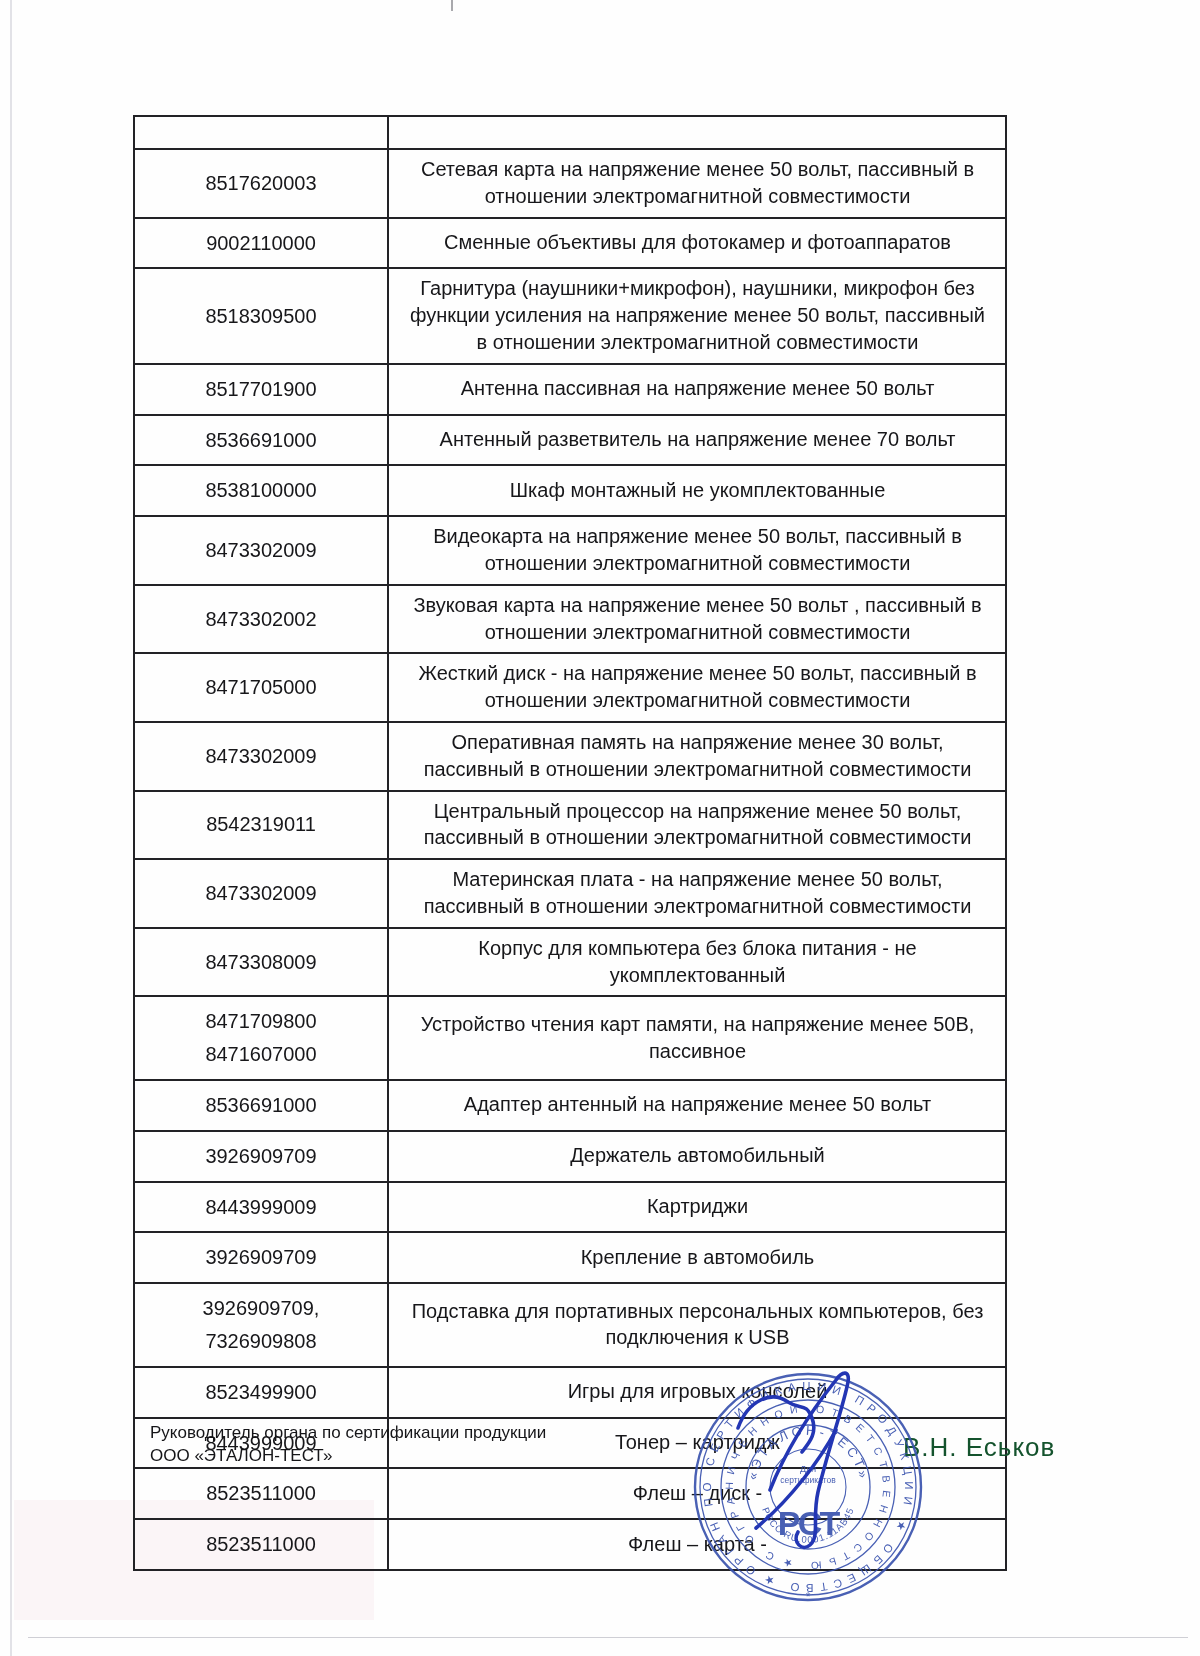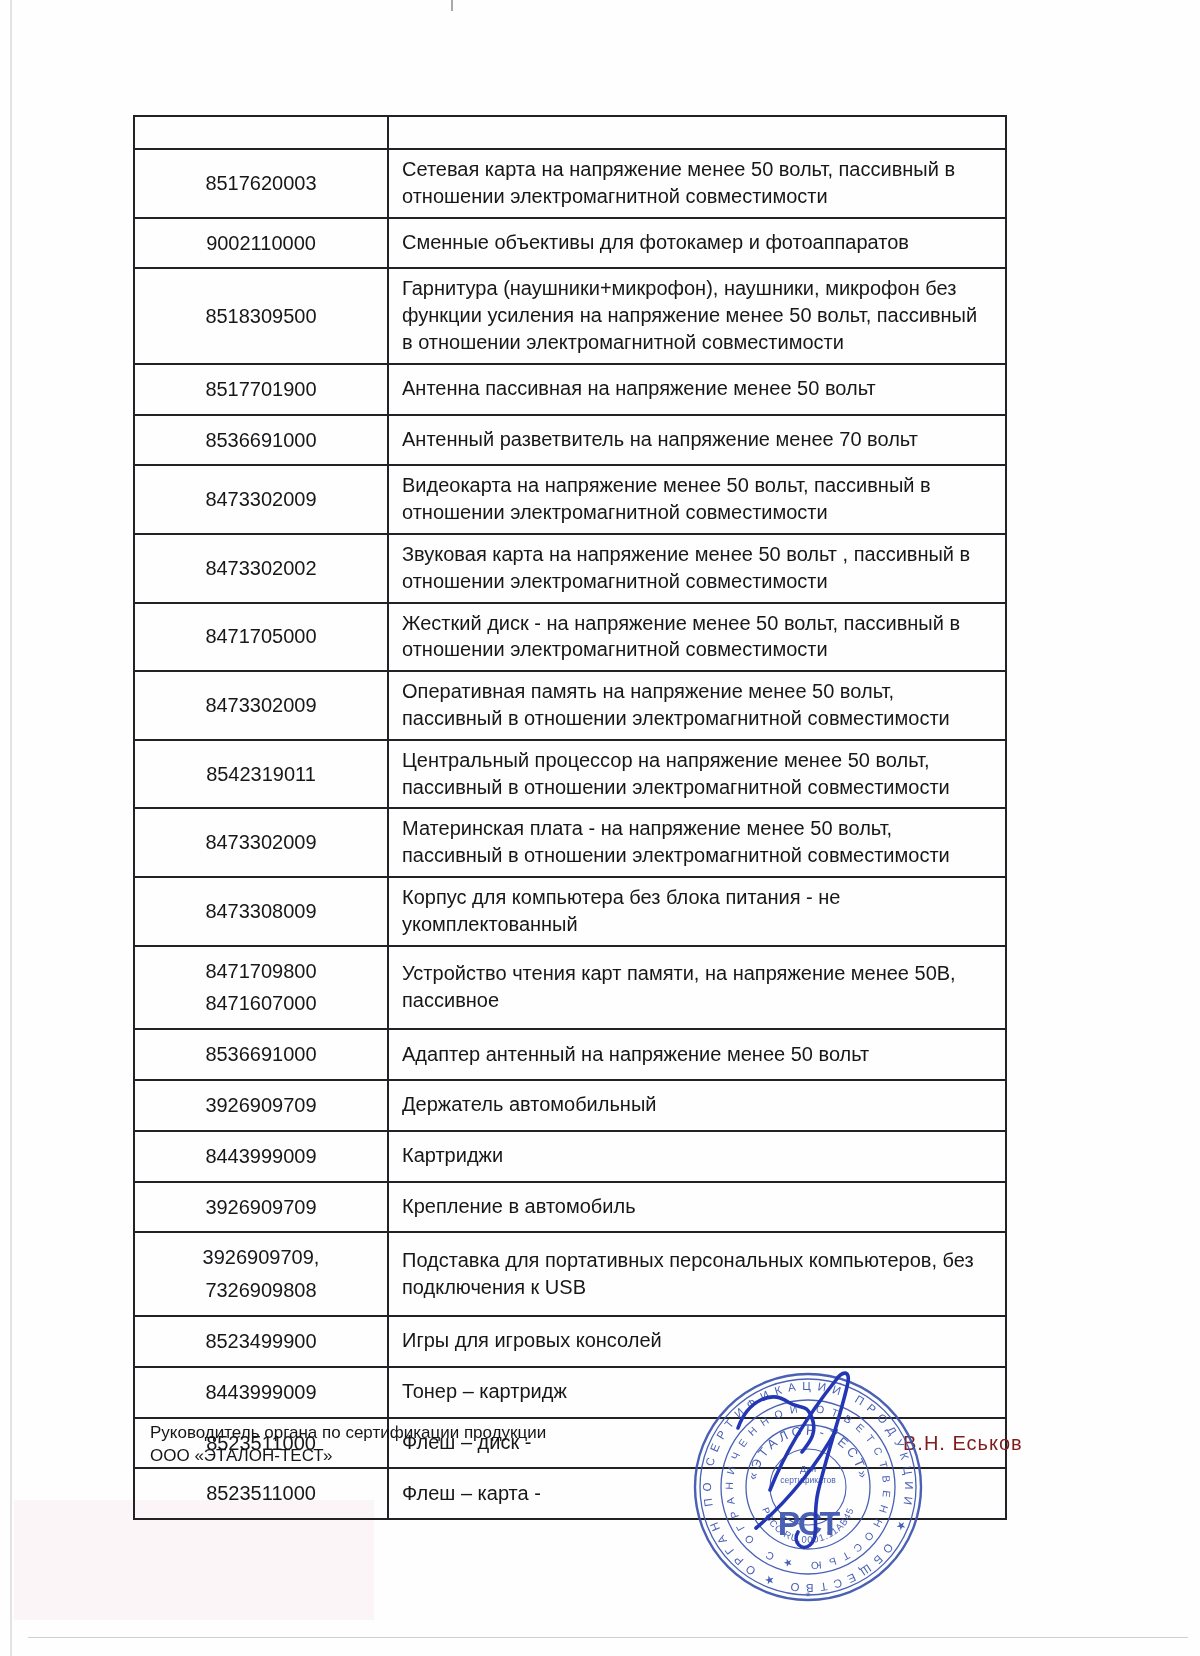--- a/index.html
+++ b/index.html
@@ -22,32 +22,32 @@
   table.codes{
     position:absolute;left:133px;top:115px;width:868px;
     border-collapse:collapse;table-layout:fixed;
   }
   table.codes td{
     border:2px solid #222226;
     vertical-align:middle;
     font-size:20px;line-height:1.34;
   }
   td.code-cell{width:252px;text-align:center;padding:5px 6px;}
-  td.desc-cell{width:616px;padding:6px 12px 7px 13px;text-align:left;}
+  td.desc-cell{width:616px;padding:6px 12px 7px 13px;text-align:center;}
   tr.header-row td{height:31px;padding:0;}
   .code-line{margin:6px 0;}
 
   
   .sign-title{
     position:absolute;left:150px;top:1422px;width:430px;
     font-size:17px;line-height:1.35;color:#151518;
   }
   .sign-name{
     position:absolute;left:903px;top:1432px;
-    font-size:20px;color:#7f1d1d;letter-spacing:1px;
+    font-size:26px;color:#14532d;letter-spacing:1px;
   }
   .stamp-wrap{position:absolute;left:688px;top:1367px;width:240px;height:240px;opacity:.92;}
   .stamp-wrap svg{filter:blur(.3px);}
   .signature-overlay{position:absolute;left:620px;top:1270px;width:420px;height:340px;pointer-events:none;}
 </style>
 </head>
 <body>
 
 <div class="page">
 
@@ -87,41 +87,47 @@
           <td class="desc-cell">Антенна пассивная на напряжение менее 50 вольт</td>
         </tr>
         <tr>
           <td class="code-cell">
             <div class="code-line">8536691000</div>
           </td>
           <td class="desc-cell">Антенный разветвитель на напряжение менее 70 вольт</td>
         </tr>
         <tr>
           <td class="code-cell">
+            <div class="code-line">8538100000</div>
+          </td>
+          <td class="desc-cell">Шкаф монтажный не укомплектованные</td>
+        </tr>
+        <tr>
+          <td class="code-cell">
             <div class="code-line">8473302009</div>
           </td>
           <td class="desc-cell">Видеокарта на напряжение менее 50 вольт, пассивный в отношении электромагнитной совместимости</td>
         </tr>
         <tr>
           <td class="code-cell">
             <div class="code-line">8473302002</div>
           </td>
           <td class="desc-cell">Звуковая карта на напряжение менее 50 вольт , пассивный в отношении электромагнитной совместимости</td>
         </tr>
         <tr>
           <td class="code-cell">
             <div class="code-line">8471705000</div>
           </td>
           <td class="desc-cell">Жесткий диск - на напряжение менее 50 вольт, пассивный в отношении электромагнитной совместимости</td>
         </tr>
         <tr>
           <td class="code-cell">
             <div class="code-line">8473302009</div>
           </td>
-          <td class="desc-cell">Оперативная память на напряжение менее 50 вольт, пассивный в отношении электромагнитной совместимости</td>
+          <td class="desc-cell">Оперативная память на напряжение менее 30 вольт, пассивный в отношении электромагнитной совместимости</td>
         </tr>
         <tr>
           <td class="code-cell">
             <div class="code-line">8542319011</div>
           </td>
           <td class="desc-cell">Центральный процессор на напряжение менее 50 вольт, пассивный в отношении электромагнитной совместимости</td>
         </tr>
         <tr>
           <td class="code-cell">
             <div class="code-line">8473302009</div>

